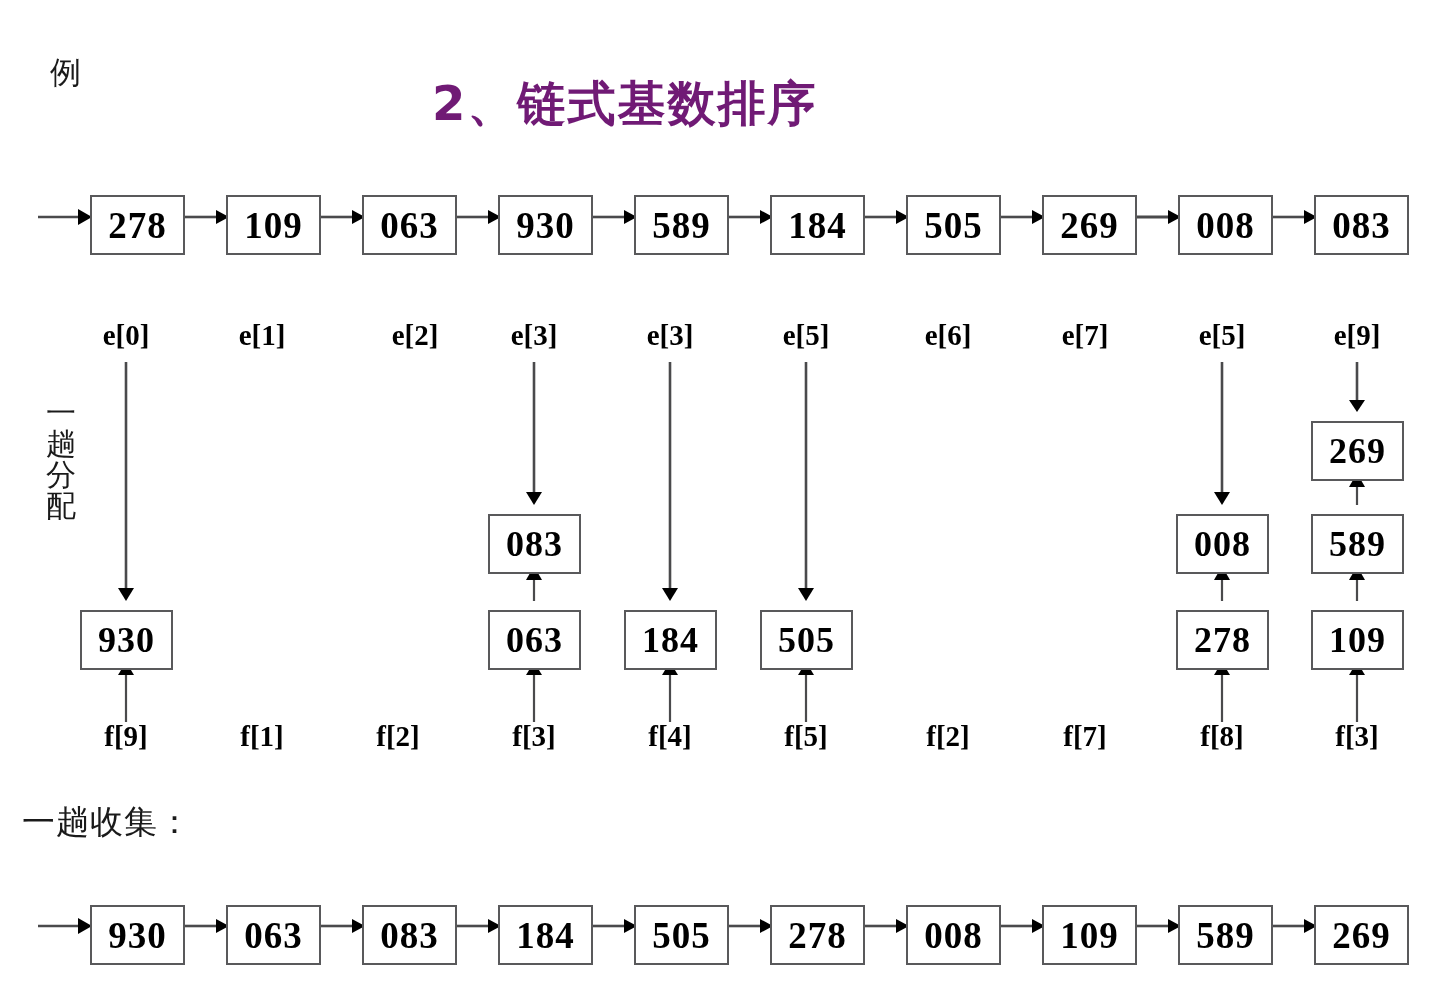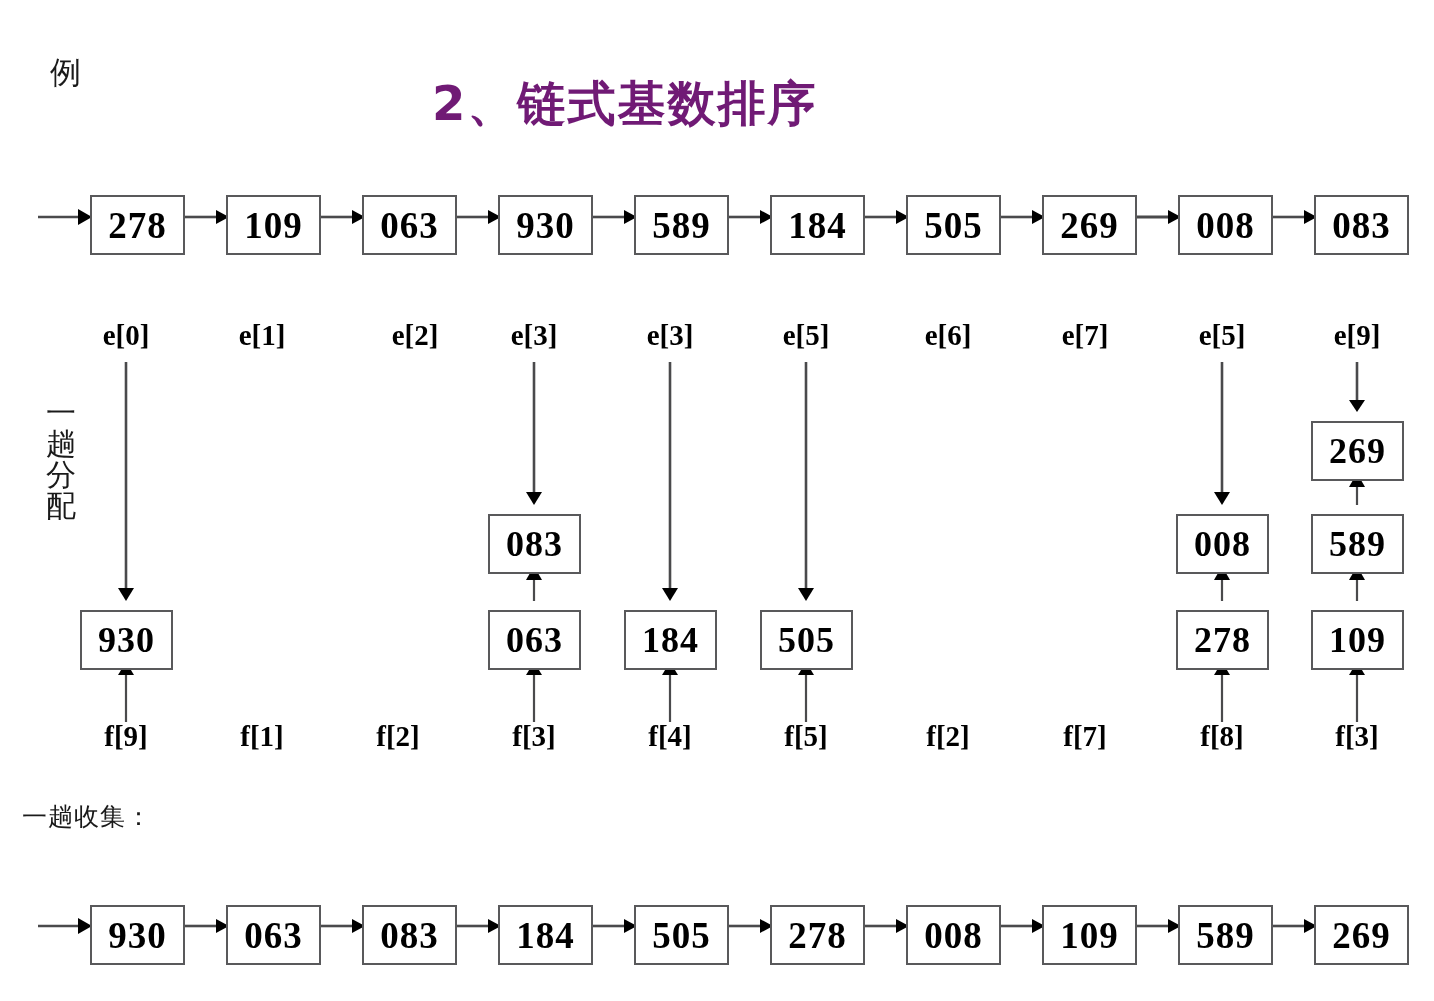--- a/index.html
+++ b/index.html
@@ -12,21 +12,21 @@
     position:relative;
   }
   .stage{position:absolute;left:0;top:0;width:1434px;height:1001px;}
 
   
   .cn{font-family:"DejaVu Sans", sans-serif;font-weight:400;color:#1a1a1a;}
   #label-example{position:absolute;left:50px;top:52px;font-size:31px;}
   #label-initial{position:absolute;left:131px;top:90px;font-size:31px;letter-spacing:1px;}
   #title{position:absolute;left:432px;top:48px;font-size:48px;font-weight:700;letter-spacing:2px;
          font-family:"DejaVu Sans", sans-serif;color:#701a75;margin-top:24px;}
-  #label-collect{position:absolute;left:22px;top:800px;font-size:25px;letter-spacing:1px;}
+  #label-collect{position:absolute;left:22px;top:800px;font-size:33px;letter-spacing:1px;}
   #label-vertical{
     position:absolute;left:44px;top:398px;width:34px;
     font-size:30px;line-height:1.03;text-align:center;
     font-family:"DejaVu Sans", sans-serif;color:#1a1a1a;
   }
   #label-vertical span{display:block;}
 
   
   .node{
     position:absolute;

